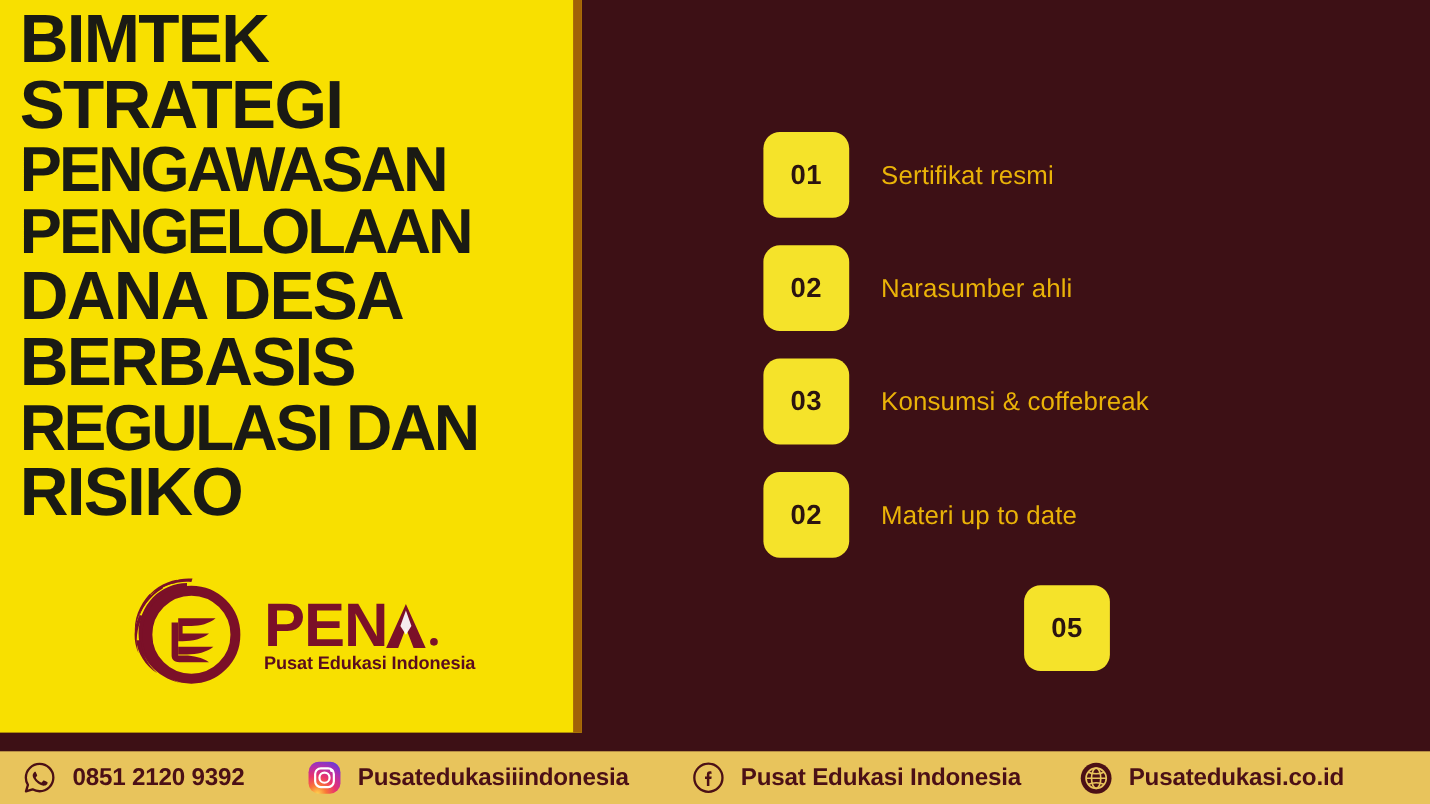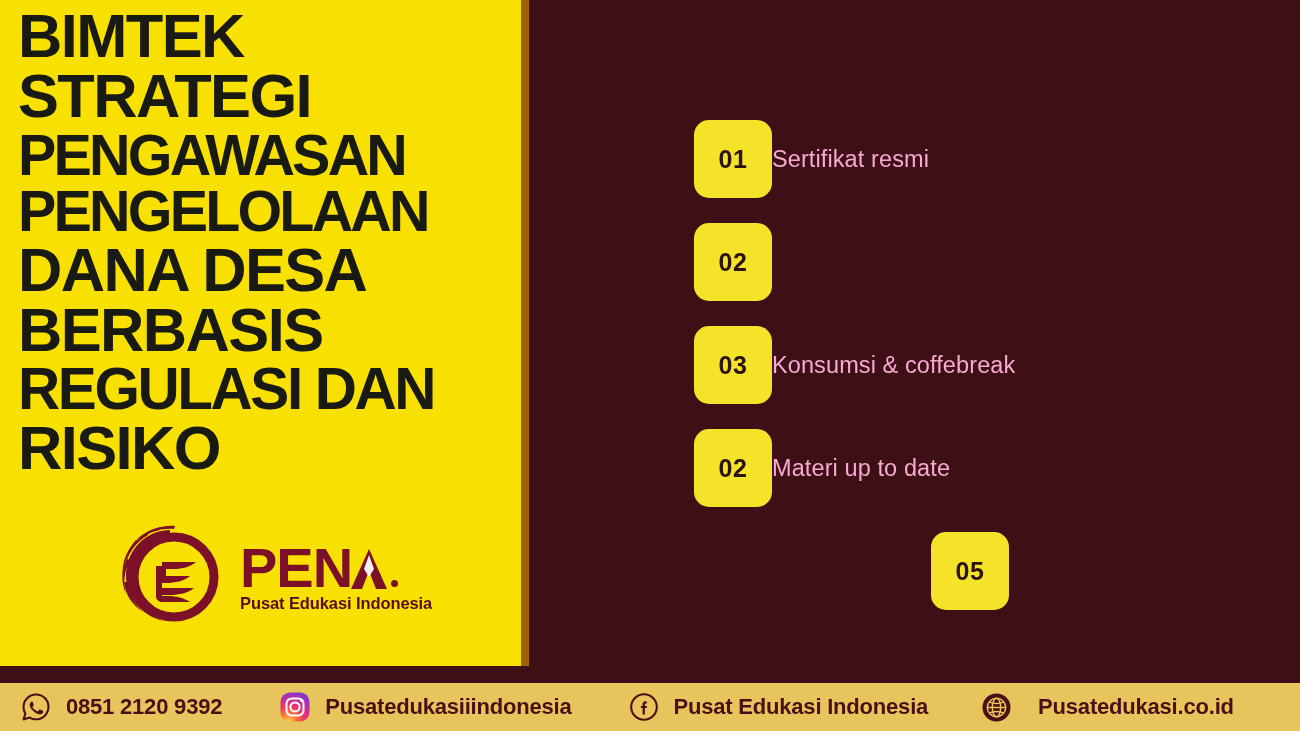--- a/index.html
+++ b/index.html
@@ -135,21 +135,22 @@
     align-items:center;
     justify-content:center;
     color:#2B1410;
     font-family:"Liberation Sans", sans-serif;
     font-weight:bold;
     font-size:25px;
     letter-spacing:0.5px;
   }
 
   .feature-label {
-    color:#f9a8d4;
+    margin-left:29px;
+    color:#eab308;
     font-family:"Liberation Sans", sans-serif;
     font-weight:normal;
     font-size:23.5px;
     letter-spacing:0.1px;
     white-space:nowrap;
   }
 
   
   .footer {
     position:absolute;
@@ -178,21 +179,21 @@
     color:#4B1016;
     font-family:"Liberation Sans", sans-serif;
     font-weight:bold;
     font-size:22px;
     letter-spacing:-0.2px;
   }
 
   .c-wa  { margin-left:20px; }
   .c-ig  { margin-left:57px;justify-content:center; }
   .c-fb  { margin-left:56px; }
-  .c-web { margin-left:52px;gap:12px; }
+  .c-web { margin-left:52px; }
 </style>
 </head>
 <body>
 
 <div class="banner">
 
   <div class="left-panel">
 
     <div class="title-block">
       <span class="title-line">BIMTEK</span>
@@ -243,20 +244,21 @@
 
   <div class="feature-list">
 
     <div class="feature-row">
       <div class="feature-badge">01</div>
       <div class="feature-label">Sertifikat resmi</div>
     </div>
 
     <div class="feature-row">
       <div class="feature-badge">02</div>
+      <div class="feature-label">Narasumber ahli</div>
     </div>
 
     <div class="feature-row">
       <div class="feature-badge">03</div>
       <div class="feature-label">Konsumsi &amp; coffebreak</div>
     </div>
 
     <div class="feature-row">
       <div class="feature-badge">02</div>
       <div class="feature-label">Materi up to date</div>

